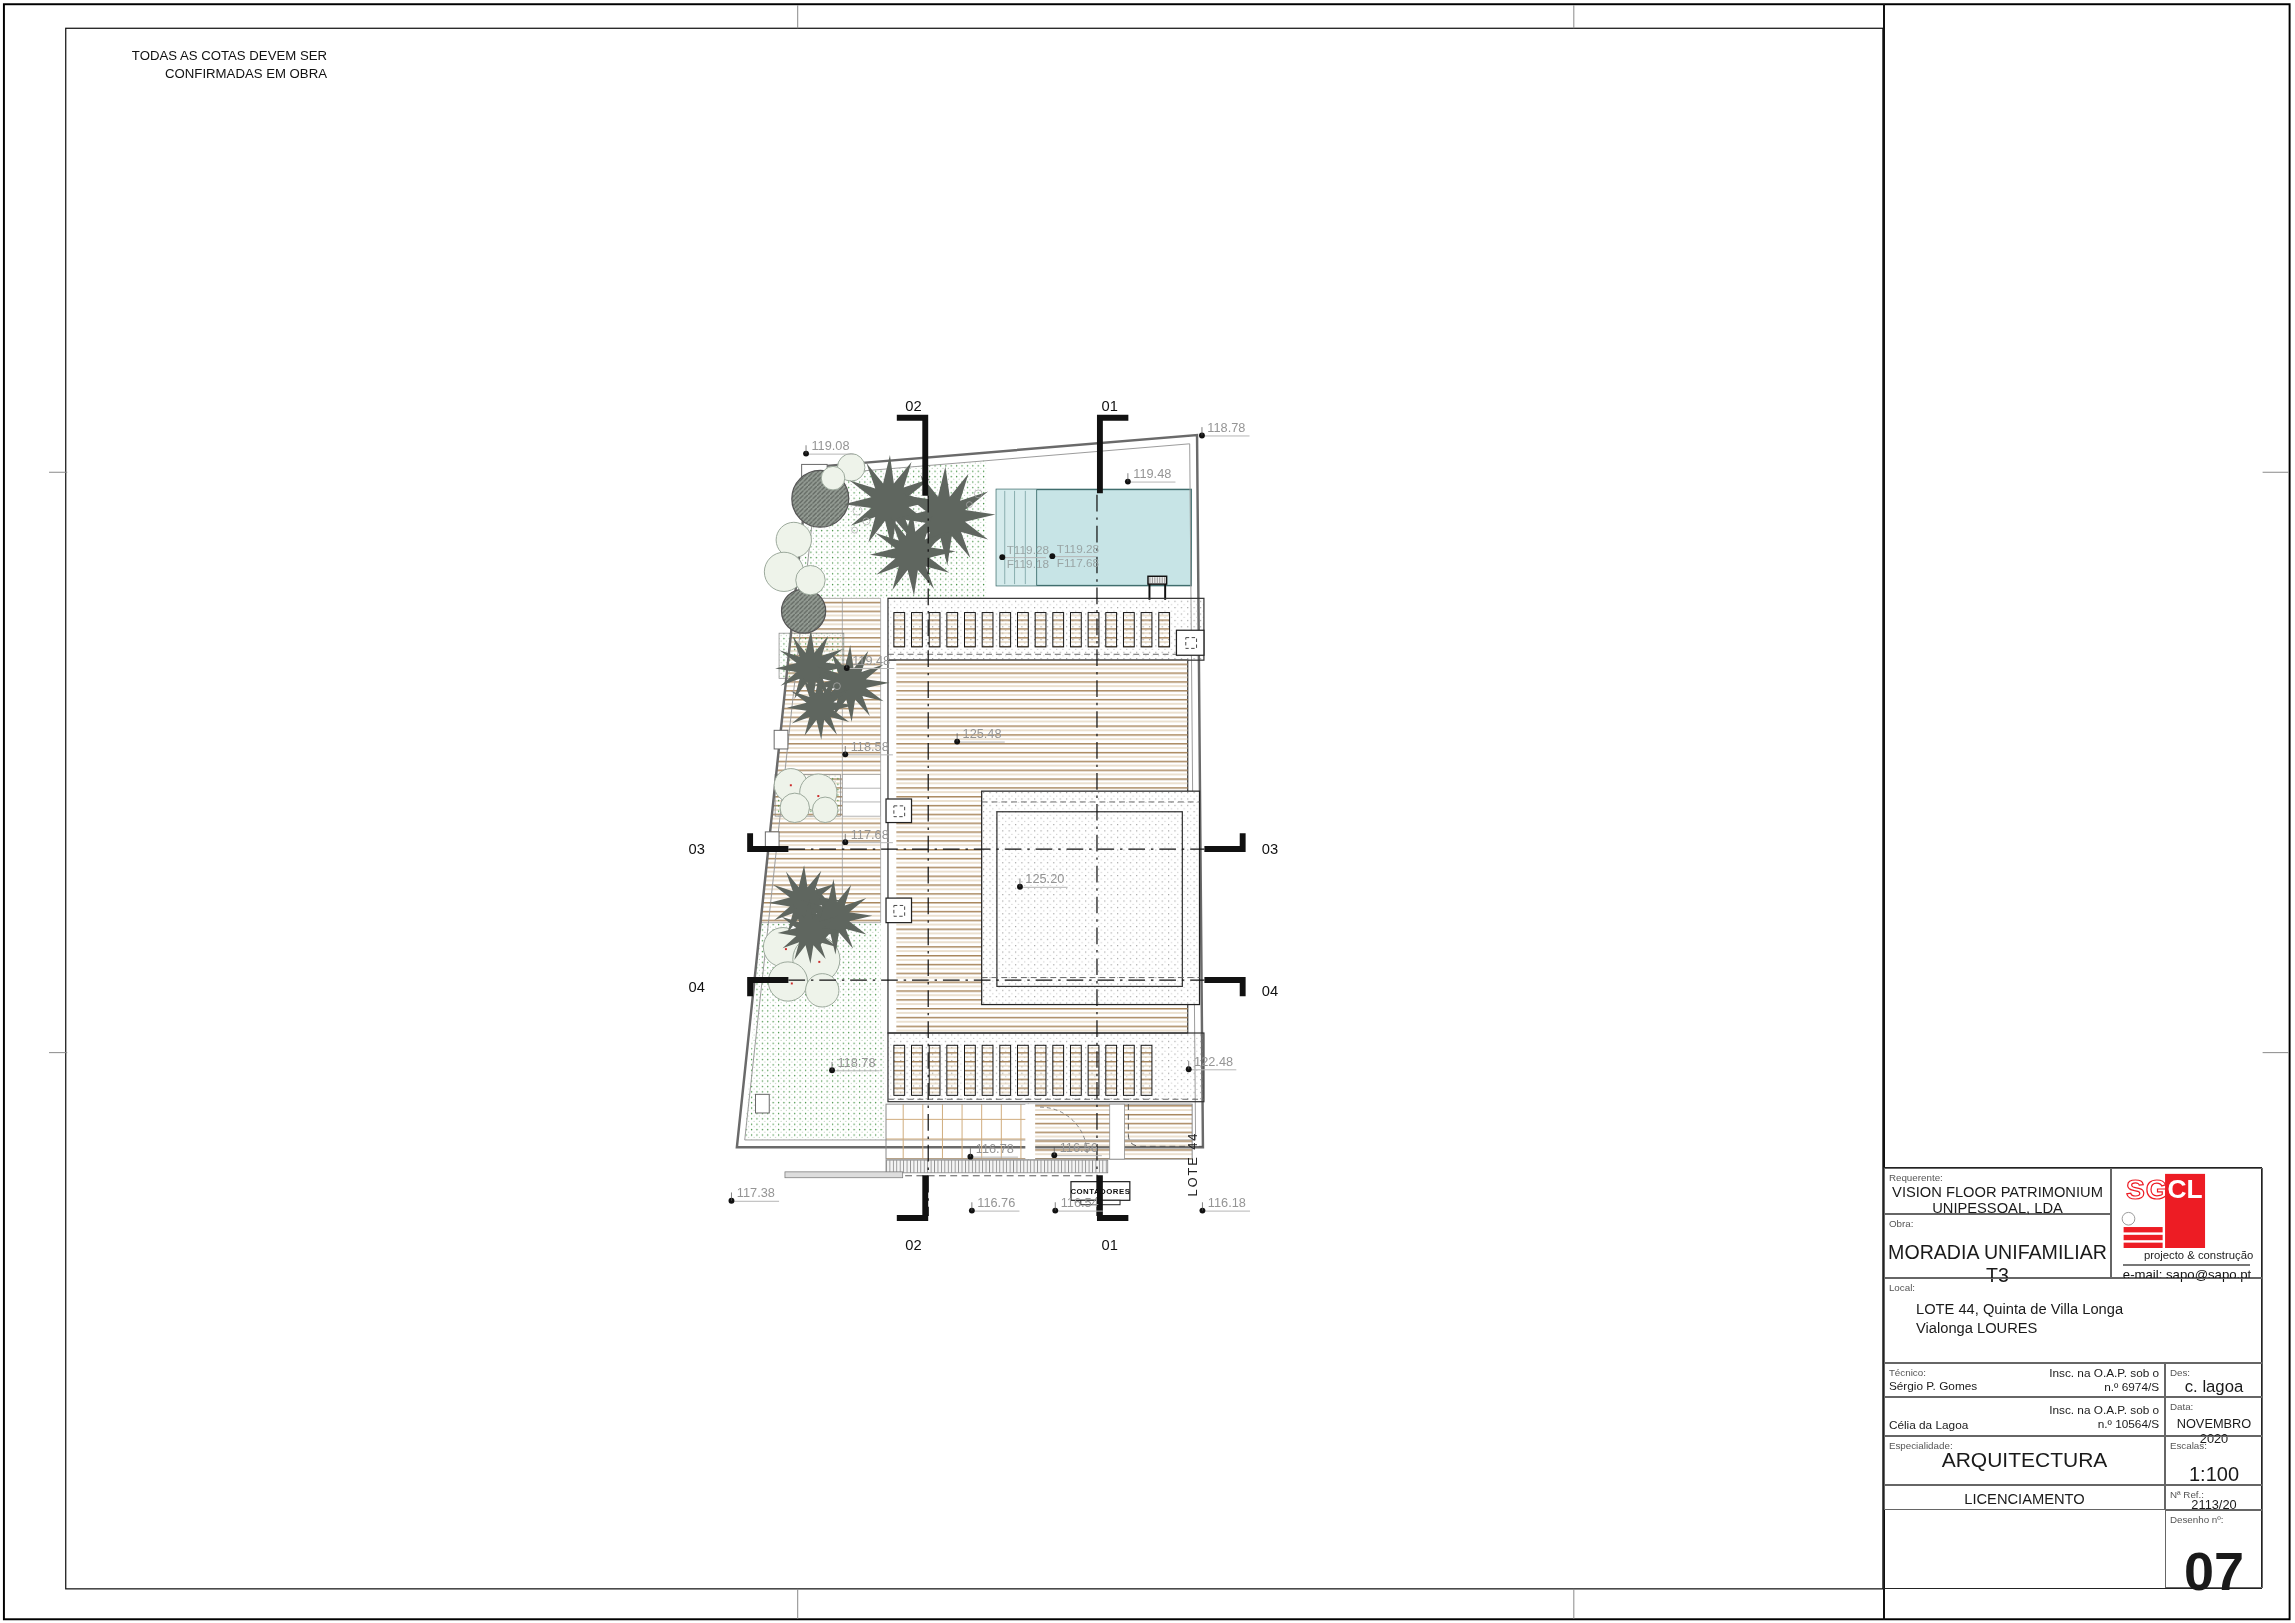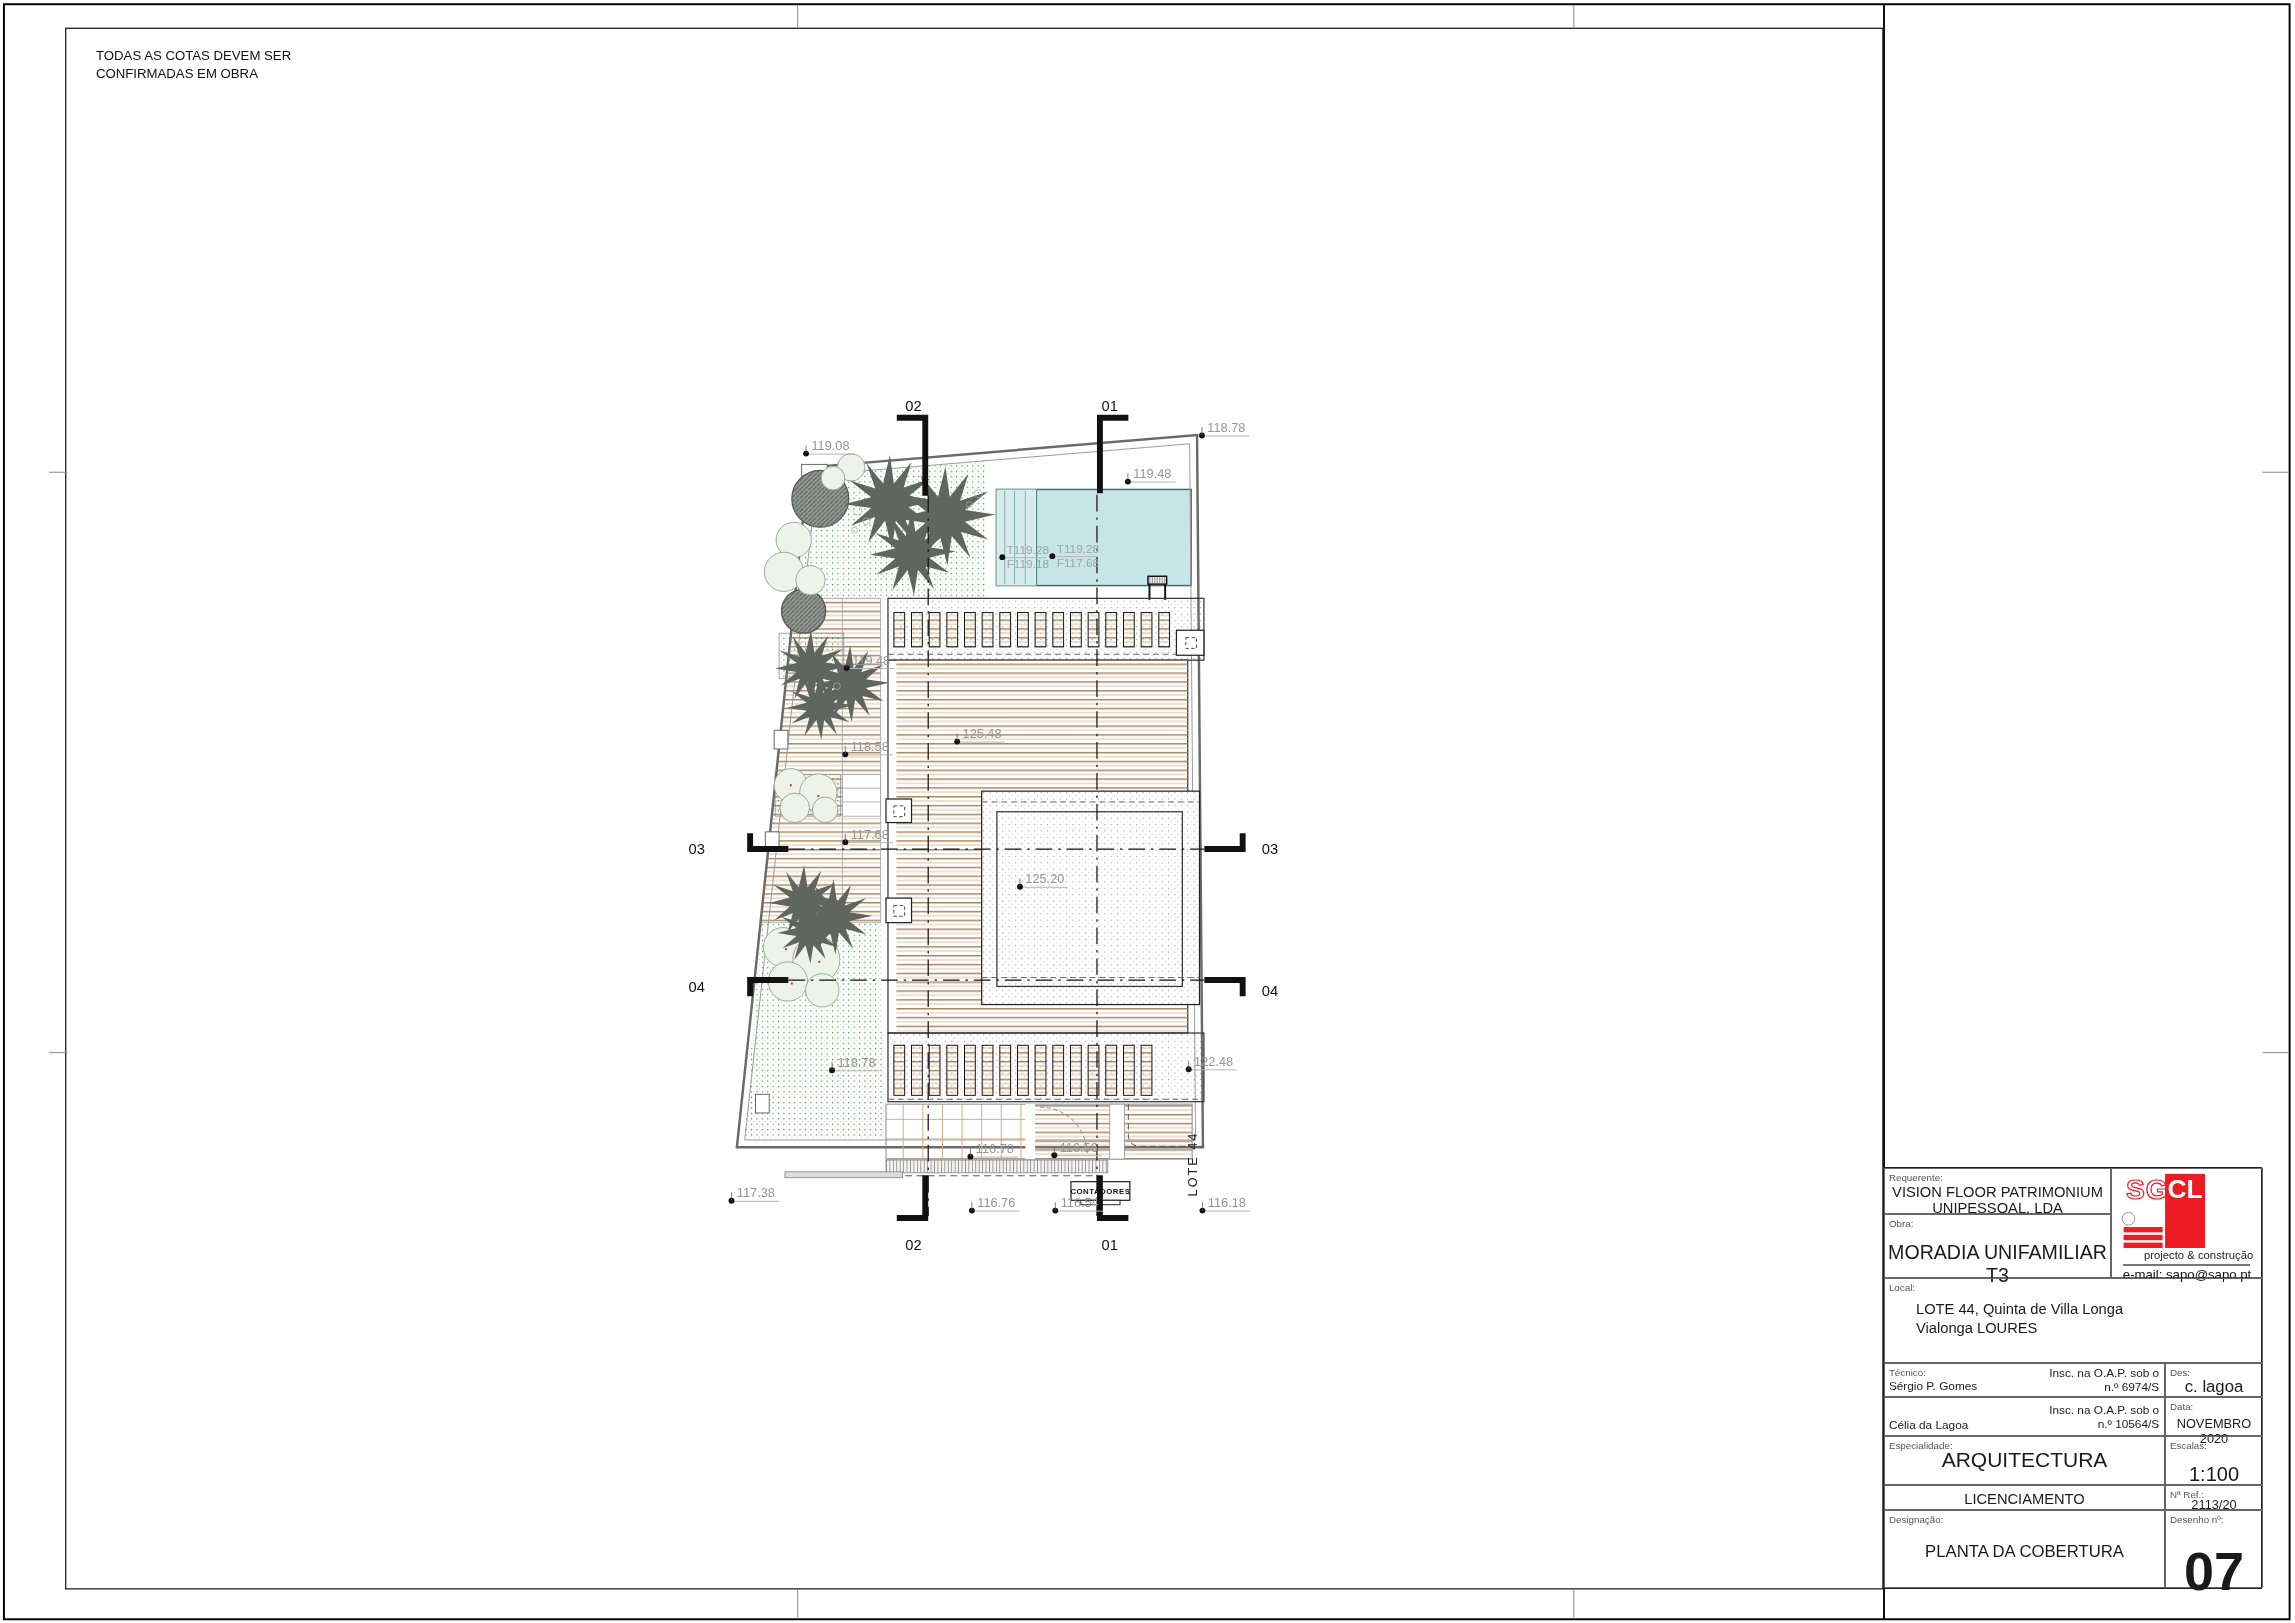--- a/index.html
+++ b/index.html
@@ -1,20 +1,20 @@
 <!DOCTYPE html>
 <html style="font-size:7.9px"><head>
 <meta charset="utf-8">
 <style>
   html,body{margin:0;padding:0;background:#ffffff;}
   #page{position:relative;width:2295px;height:1624px;background:#fff;
         font-family:"Liberation Sans",sans-serif;overflow:hidden;}
   .abs{position:absolute;}
   
-  #obra-note{left:96px;top:47px;width:231px;text-align:left;
+  #obra-note{left:96px;top:47px;width:231px;text-align:right;
              font-size:13.2px;color:#111;line-height:18px;white-space:nowrap;}
   
   #plan-svg{left:0;top:0;}
   .cota line{stroke:#b5b5b5;stroke-width:2;}
   .cota circle{fill:#111;}
   .cota .tick{stroke:#555;stroke-width:1.5;}
   .cota text{font-size:26px;fill:#959595;}
   .pooltxt text{font-size:24px;fill:#9aa5a5;}
   .seclabel{font-size:30px;fill:#111;font-weight:500;}
   .secline{stroke:#111;stroke-width:2.5;fill:none;stroke-dasharray:34 12 5 12;}
@@ -452,24 +452,20 @@
     </div>
 
     <div class="cell" style="left:0;top:317px;width:281px;height:25px">
       <div class="ctr" style="top:4.9px;font-size:14.7px">LICENCIAMENTO</div>
     </div>
     <div class="cell" style="left:281px;top:317px;width:98px;height:25px">
       <span class="lbl">Nª Ref.:</span>
       <div class="ctr" style="top:10.8px;font-size:12.8px">2113/20</div>
     </div>
 
-    <div class="cell" style="left:0;top:342px;width:281px;height:78px">
-      <span class="lbl">Designação:</span>
-      <div class="ctr" style="top:31px;font-size:16.7px">PLANTA DA COBERTURA</div>
-    </div>
     <div class="cell" style="left:281px;top:342px;width:98px;height:78px">
       <span class="lbl">Desenho nº:</span>
       <div class="ctr" style="top:29px;font-size:54px;font-weight:700">07</div>
     </div>
   </div>
 
 </div>
 
 
 </body></html>

